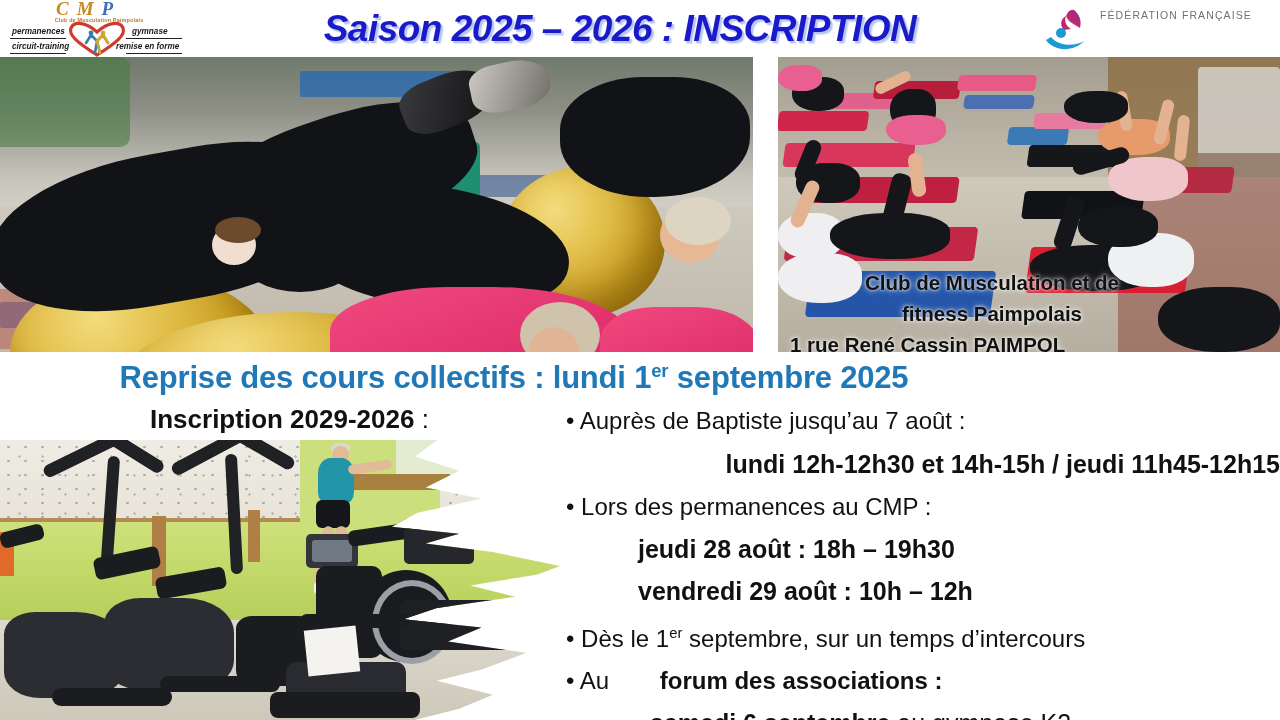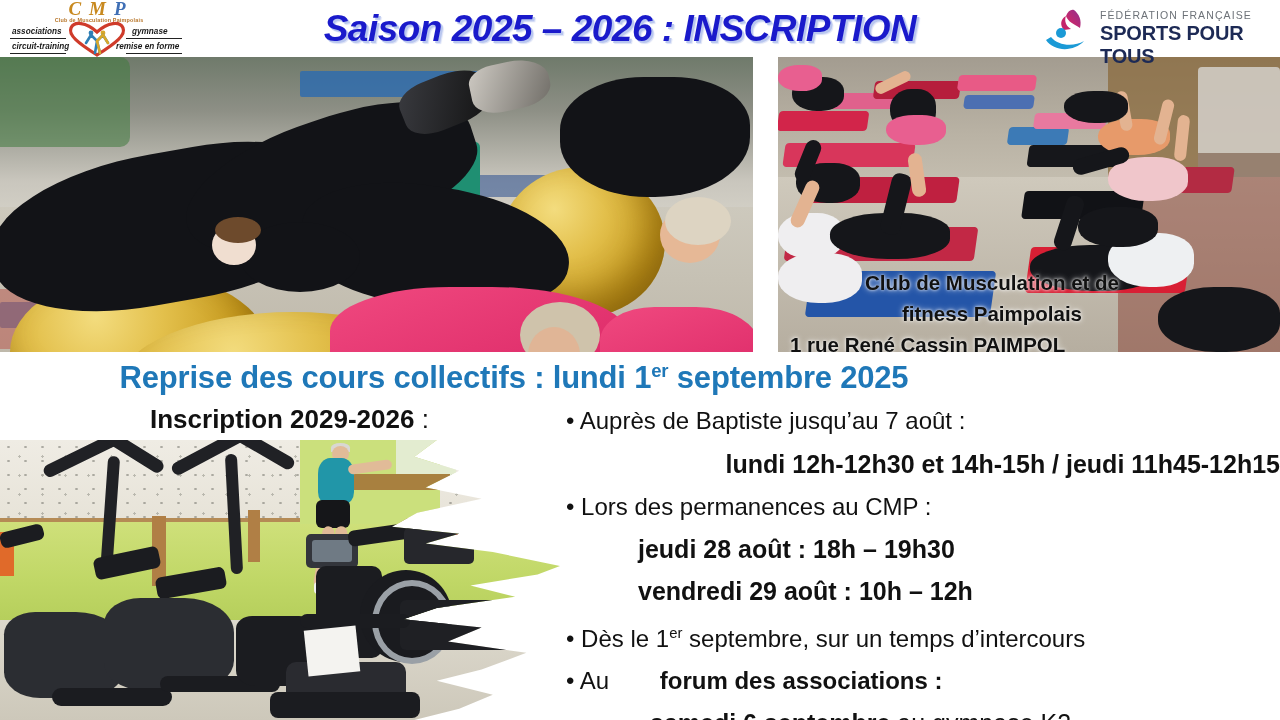--- a/index.html
+++ b/index.html
@@ -10,21 +10,21 @@
   }
   .page{position:absolute;inset:0;width:1280px;height:720px;background:#fff;overflow:hidden;}
 
   
   .header{position:absolute;left:0;top:0;width:1280px;height:57px;background:#ffffff;z-index:30;}
   .cmp-logo{position:absolute;left:6px;top:1px;width:176px;height:56px;}
   .cmp-logo .cmp-letters{
     position:absolute;left:50px;top:-2px;width:90px;height:22px;
     font-family:"Liberation Serif","DejaVu Serif",serif;
     font-size:19px;font-weight:bold;font-style:italic;letter-spacing:8px;
-    color:#c8891f;text-align:center;line-height:20px;
+    color:#c8891f;text-align:left;line-height:20px;
   }
   .cmp-logo .cmp-letters .p{color:#3f6fb5;}
   .cmp-logo .cmp-sub{
     position:absolute;left:28px;top:16px;width:130px;text-align:center;
     font-size:5.4px;font-weight:bold;color:#b8762a;letter-spacing:.2px;
   }
   .cmp-logo .cmp-heart{
     position:absolute;left:58px;top:18px;width:66px;height:38px;
   }
   .cmp-logo .word{
@@ -168,21 +168,21 @@
     <div class="cmp-logo">
       <div class="cmp-letters">C<span>M</span><span class="p">P</span></div>
       <div class="cmp-sub">Club de Musculation Paimpolais</div>
       <svg class="cmp-heart" viewBox="0 0 66 38">
         <path d="M33 36 C14 24 4 16 7 9 C10 2 22 3 33 13 C44 3 56 2 59 9 C62 16 52 24 33 36 Z" fill="none" stroke="#cf3b2a" stroke-width="3.2"></path>
         <circle cx="27" cy="14" r="2.4" fill="#2f7fb5"></circle>
         <circle cx="39" cy="14" r="2.4" fill="#d8a82a"></circle>
         <path d="M27 16 L22 24 M27 16 L33 22 L39 16 M39 16 L44 24 M33 22 L31 34 M33 22 L36 34" stroke="#2f7fb5" stroke-width="2.6" fill="none" stroke-linecap="round"></path>
         <path d="M33 22 L39 16 M39 16 L44 24 M33 22 L36 34" stroke="#d8a82a" stroke-width="2.6" fill="none" stroke-linecap="round"></path>
       </svg>
-      <div class="word w1">associations</div>
+      <div class="word w1">permanences</div>
       <div class="word w2">circuit-training</div>
       <div class="word w3">gymnase</div>
       <div class="word w4">remise en forme</div>
       <div class="rule r1"></div>
       <div class="rule r2"></div>
       <div class="rule r3"></div>
       <div class="rule r4"></div>
     </div>
 
     <div class="title">Saison 2025 – 2026 : INSCRIPTION</div>
@@ -195,21 +195,20 @@
               <stop offset="100%" stop-color="#8e2f8f"></stop>
           </linearGradient>
         </defs>
         <path d="M30 2 C35 6 38 12 36 20 C30 16 24 14 22 8 C24 3 27 1 30 2 Z" fill="url(#gpink)"></path>
         <path d="M22 8 C20 13 22 18 27 21 L20 22 C16 18 16 11 22 8 Z" fill="#c4246b"></path>
         <circle cx="17" cy="25" r="5" fill="#1b9ad6"></circle>
         <path d="M2 32 C10 44 30 44 40 33 C30 39 14 38 7 29 Z" fill="#1b9ad6"></path>
       </svg>
       <div class="fft-text">
         <div class="fft-l1">FÉDÉRATION FRANÇAISE</div>
-        <div class="fft-l2">SPORTS POUR TOUS</div>
       </div>
     </div>
   </div>
 
   <div class="photo-tl">
     <div class="ph tl-bg"></div>
     <div class="tl-floor"></div>
     <div class="tl-mat" style="left:470px;top:118px;width:180px;height:22px;"></div>
     <div class="tl-mat" style="left:0px;top:245px;width:90px;height:26px;background:#2f58a0;"></div>
     <div class="tl-mat" style="left:300px;top:14px;width:180px;height:26px;background:#2b6ab0;opacity:.8;"></div>

